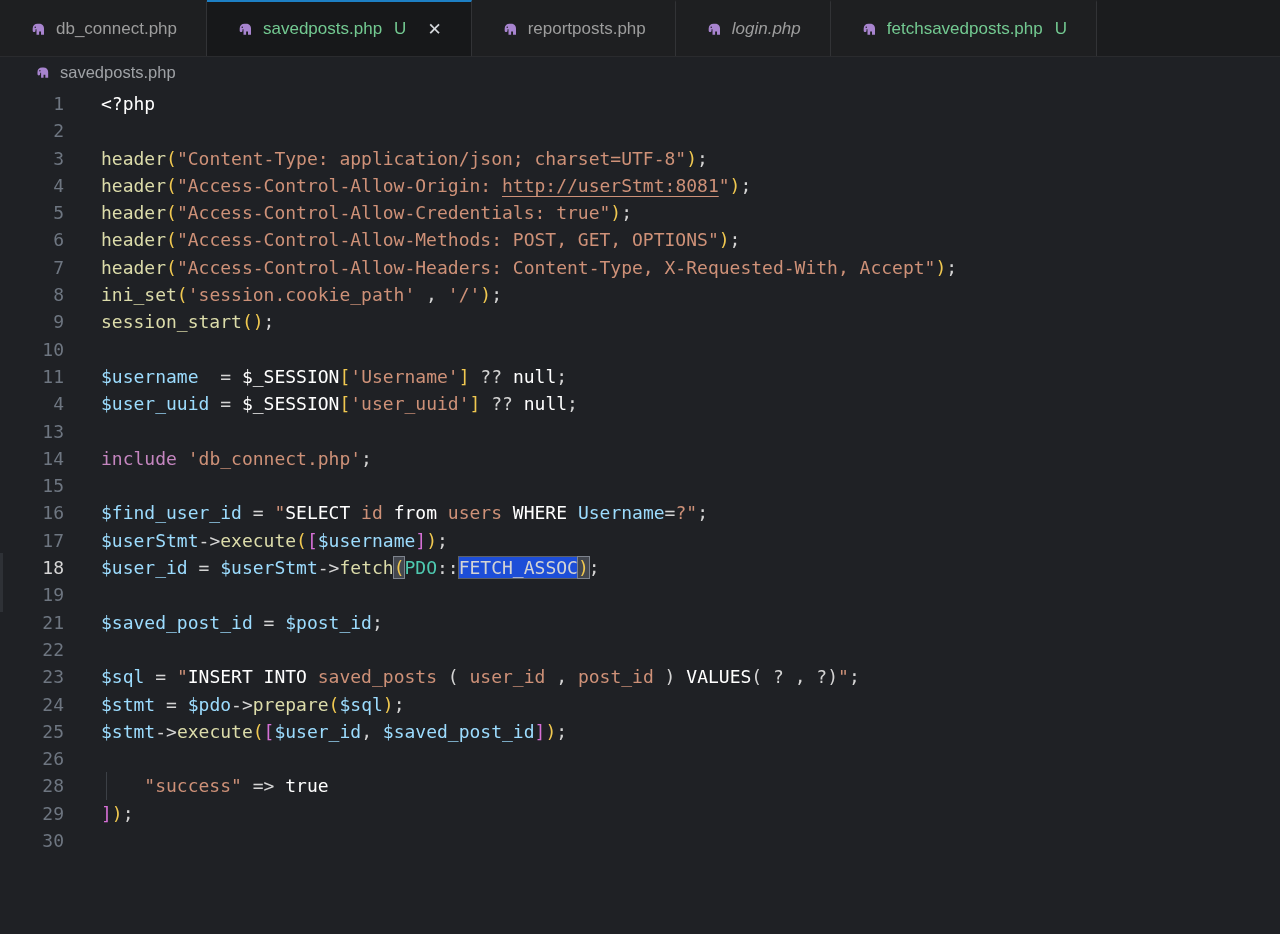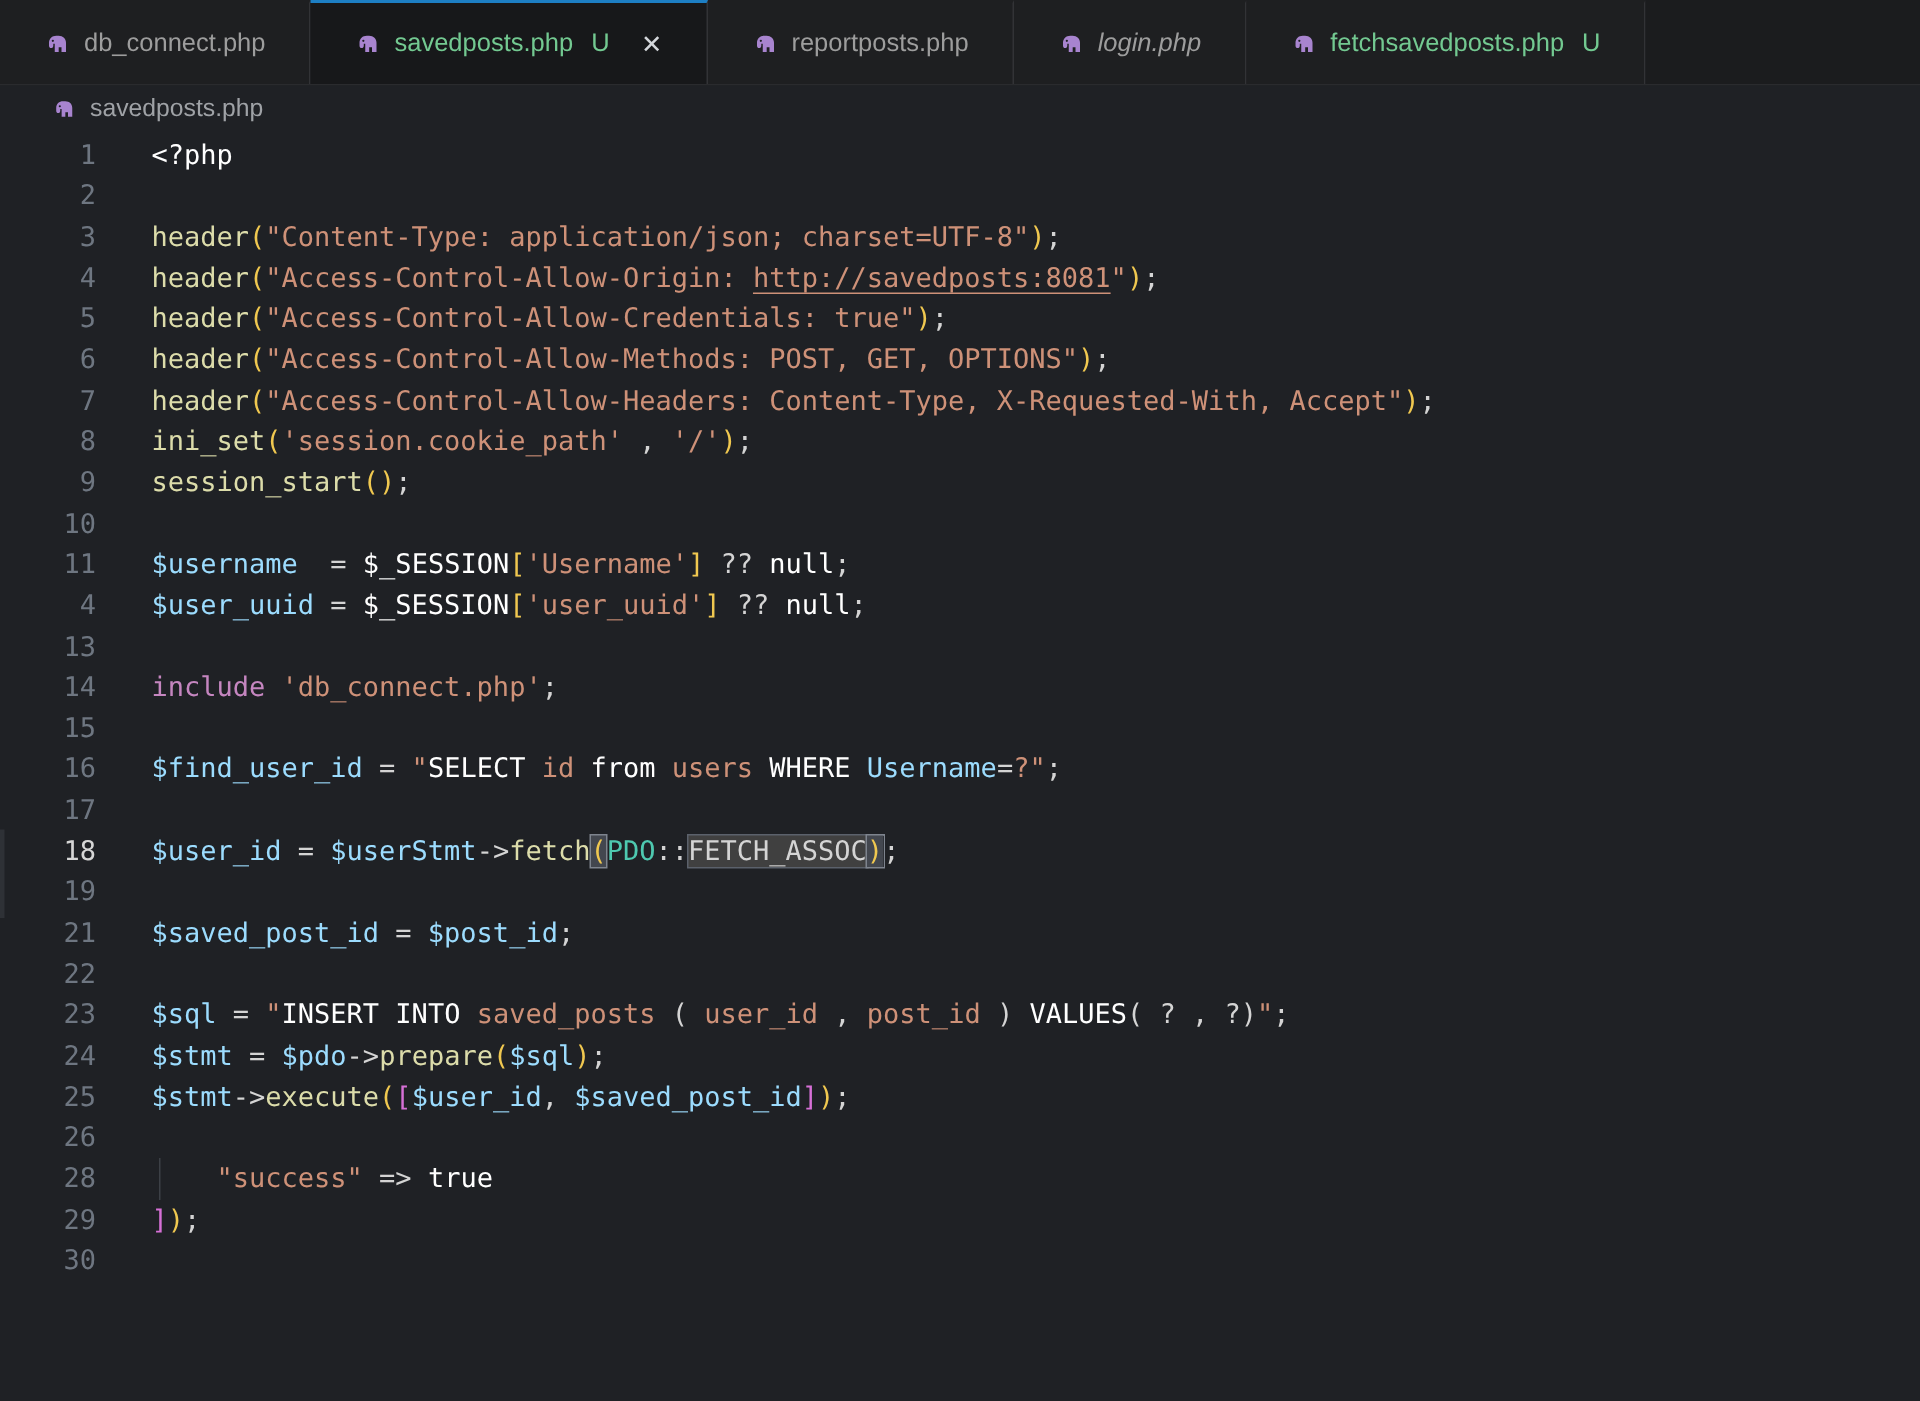--- a/index.html
+++ b/index.html
@@ -79,21 +79,21 @@
   .row .code.guide::before{
     content:"";
     position:absolute;left:42px;top:0;bottom:0;
     width:1px;background:#3c4046;
   }
   .tok{white-space:pre;}
   .c-d{color:#d4d4d4}.c-s{color:#ce9178}.c-f{color:#dcdcaa}
   .c-k{color:#ffffff}.c-v{color:#9cdcfe}.c-p{color:#c586c0}
   .c-c{color:#4ec9b0}.c-g{color:#f0c850}.c-o{color:#d670d6}
   .u{text-decoration:underline;text-underline-offset:4px;text-decoration-thickness:1px;}
-  .hw{background:#404040;box-shadow:0 0 0 1px #5b616b;}
+  .hw{background:#1d4ed8;box-shadow:0 0 0 1px #5b616b;}
   .hb{background:#43474f;box-shadow:0 0 0 1px #7e848e;}
   .left-strip{
     position:absolute;left:0;top:553px;width:3px;height:59px;
     background:#2e3136;
   }
 </style>
 </head>
 <body>
 
 <div class="window">
@@ -168,21 +168,21 @@
       <div class="row">
         <span class="ln">2</span>
         <div class="code"></div>
       </div>
       <div class="row">
         <span class="ln">3</span>
         <div class="code"><span class="tok c-f">header</span><span class="tok c-g">(</span><span class="tok c-s">"Content-Type: application/json; charset=UTF-8"</span><span class="tok c-g">)</span><span class="tok c-d">;</span></div>
       </div>
       <div class="row">
         <span class="ln">4</span>
-        <div class="code"><span class="tok c-f">header</span><span class="tok c-g">(</span><span class="tok c-s">"Access-Control-Allow-Origin: </span><span class="tok c-s u">http://savedposts:8081</span><span class="tok c-s">"</span><span class="tok c-g">)</span><span class="tok c-d">;</span></div>
+        <div class="code"><span class="tok c-f">header</span><span class="tok c-g">(</span><span class="tok c-s">"Access-Control-Allow-Origin: </span><span class="tok c-s u">http://userStmt:8081</span><span class="tok c-s">"</span><span class="tok c-g">)</span><span class="tok c-d">;</span></div>
       </div>
       <div class="row">
         <span class="ln">5</span>
         <div class="code"><span class="tok c-f">header</span><span class="tok c-g">(</span><span class="tok c-s">"Access-Control-Allow-Credentials: true"</span><span class="tok c-g">)</span><span class="tok c-d">;</span></div>
       </div>
       <div class="row">
         <span class="ln">6</span>
         <div class="code"><span class="tok c-f">header</span><span class="tok c-g">(</span><span class="tok c-s">"Access-Control-Allow-Methods: POST, GET, OPTIONS"</span><span class="tok c-g">)</span><span class="tok c-d">;</span></div>
       </div>
       <div class="row">
@@ -220,20 +220,21 @@
       <div class="row">
         <span class="ln">15</span>
         <div class="code"></div>
       </div>
       <div class="row">
         <span class="ln">16</span>
         <div class="code"><span class="tok c-v">$find_user_id</span><span class="tok c-d"> = </span><span class="tok c-s">"</span><span class="tok c-k">SELECT</span><span class="tok c-s"> id </span><span class="tok c-k">from</span><span class="tok c-s"> users </span><span class="tok c-k">WHERE</span><span class="tok c-s"> </span><span class="tok c-v">Username</span><span class="tok c-d">=</span><span class="tok c-s">?"</span><span class="tok c-d">;</span></div>
       </div>
       <div class="row">
         <span class="ln">17</span>
+        <div class="code"><span class="tok c-v">$userStmt</span><span class="tok c-d">-&gt;</span><span class="tok c-f">execute</span><span class="tok c-g">(</span><span class="tok c-o">[</span><span class="tok c-v">$username</span><span class="tok c-o">]</span><span class="tok c-g">)</span><span class="tok c-d">;</span></div>
       </div>
       <div class="row active">
         <span class="ln">18</span>
         <div class="code"><span class="tok c-v">$user_id</span><span class="tok c-d"> = </span><span class="tok c-v">$userStmt</span><span class="tok c-d">-&gt;</span><span class="tok c-f">fetch</span><span class="tok c-g hb">(</span><span class="tok c-c">PDO</span><span class="tok c-d">::</span><span class="tok c-d hw">FETCH_ASSOC</span><span class="tok c-g hb">)</span><span class="tok c-d">;</span></div>
       </div>
       <div class="row">
         <span class="ln">19</span>
         <div class="code"></div>
       </div>
       <div class="row">

